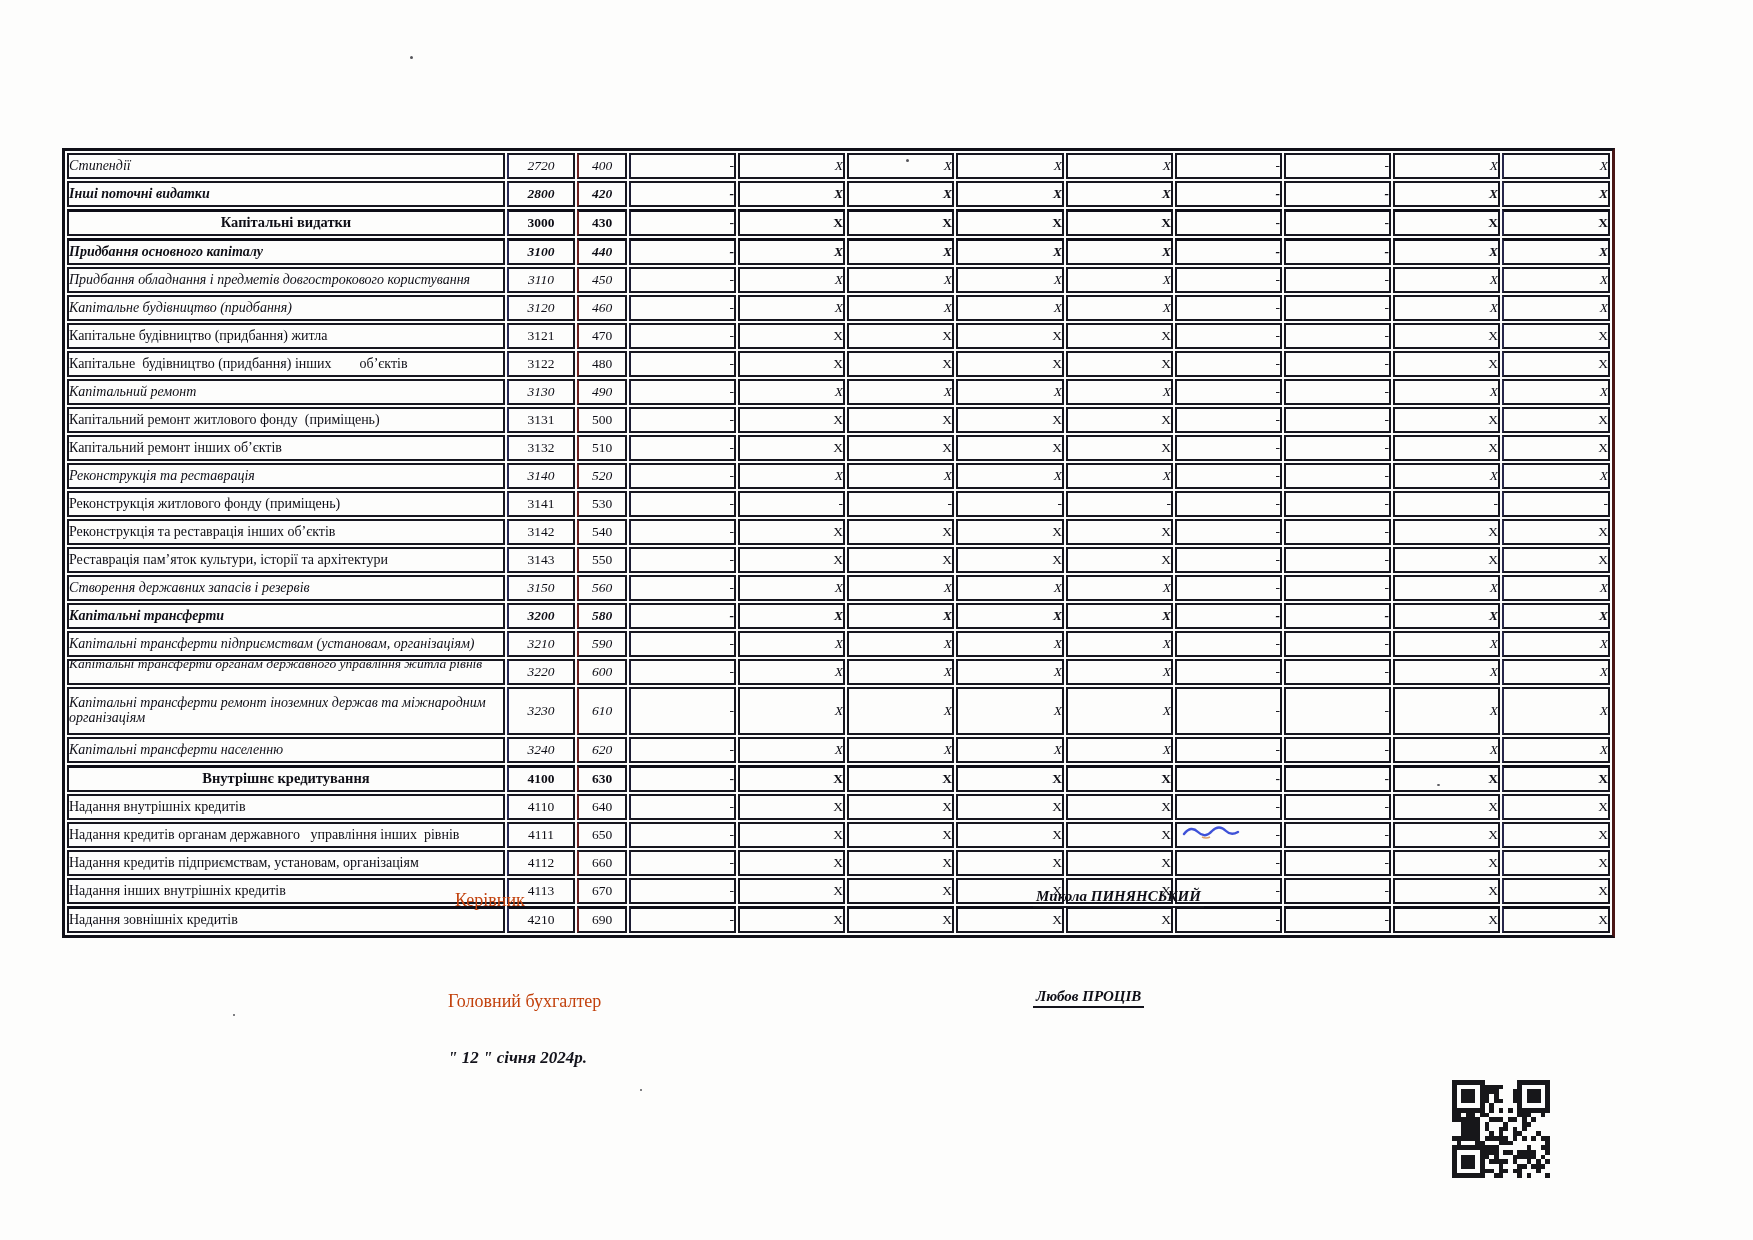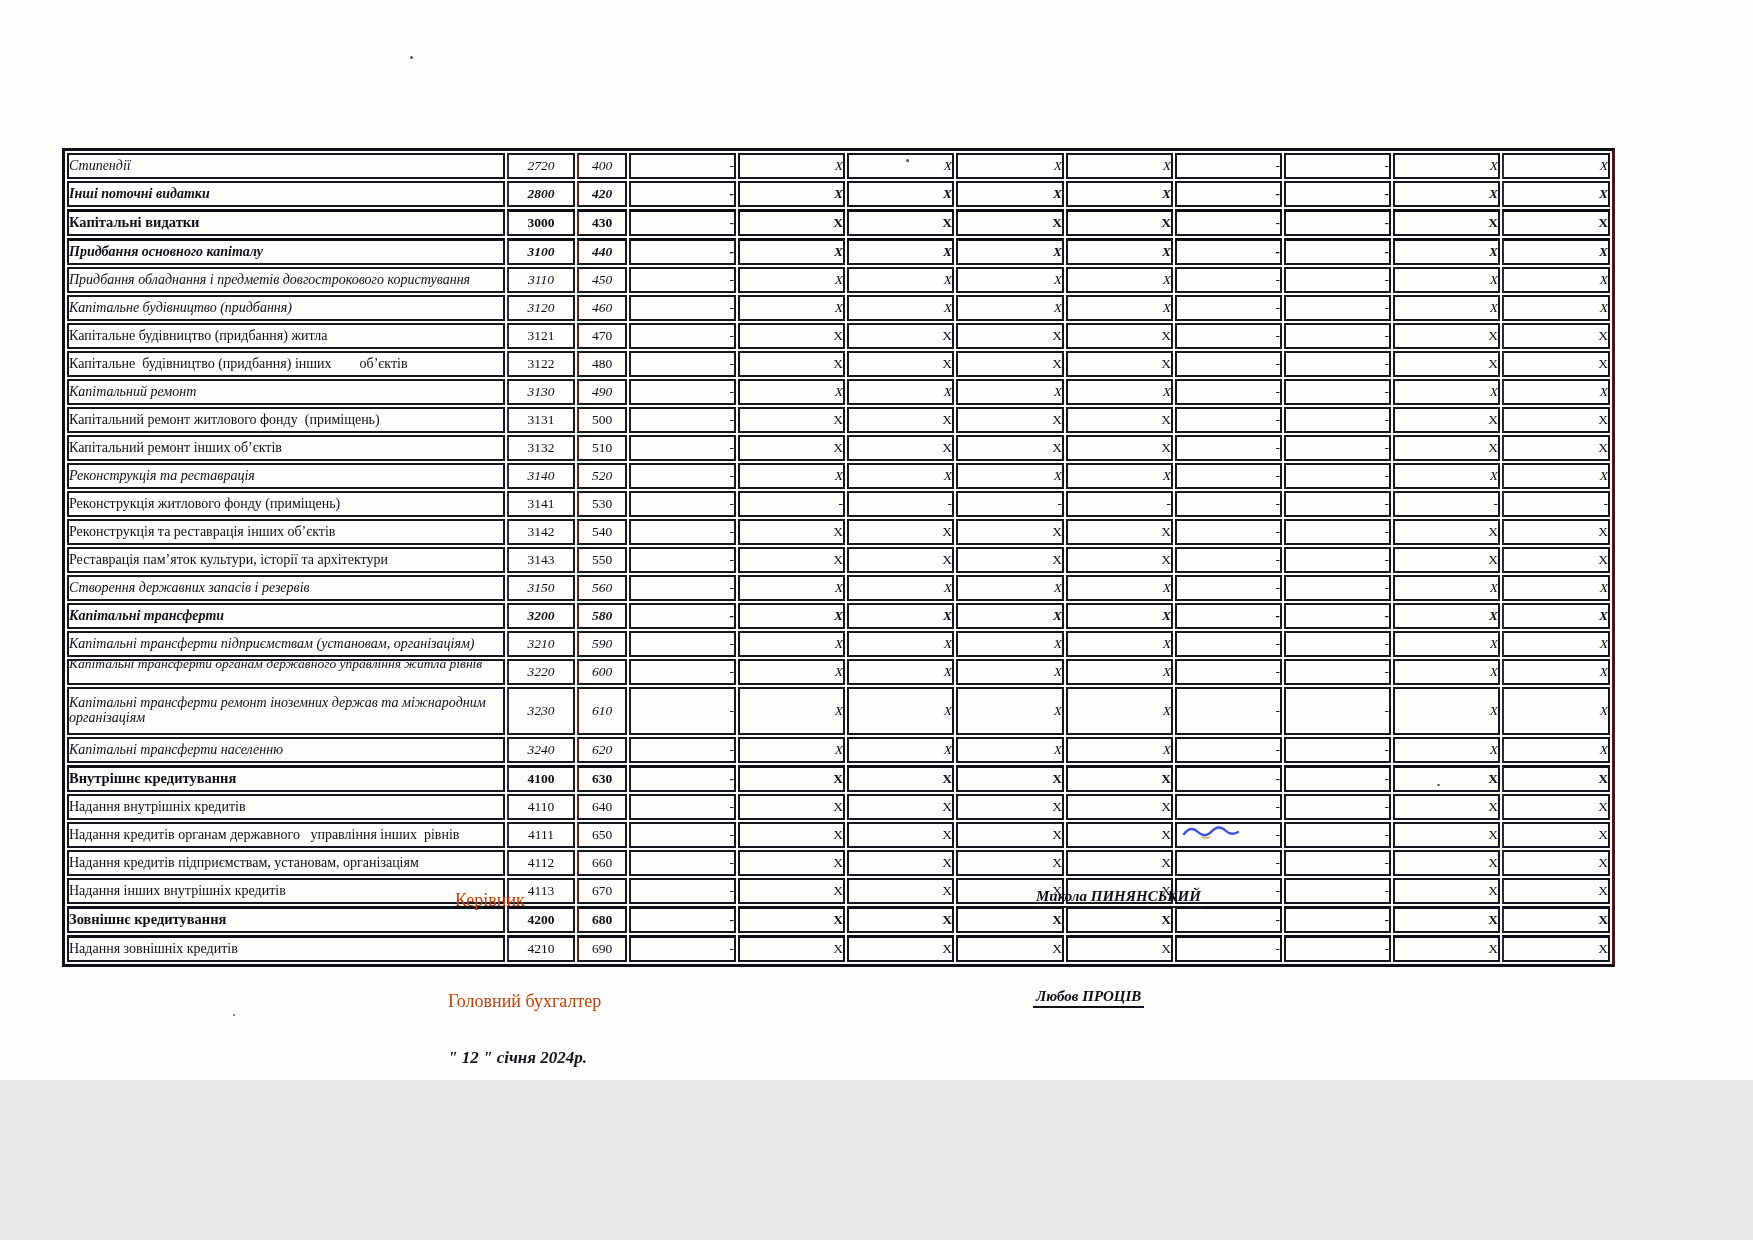--- a/index.html
+++ b/index.html
@@ -1,30 +1,30 @@
 <!DOCTYPE html>
 <html><head>
 <meta charset="utf-8">
 <style>
   html,body{margin:0;padding:0;background:#e8e8e8;}
-  .page{position:relative;width:1753px;height:1080px;background:#fdfdfc;overflow:hidden;
+  .page{position:relative;width:1753px;height:1240px;background:#fdfdfc;overflow:hidden;
         font-family:"Liberation Serif",serif;color:#0e0e16;}
   
   table.budget{position:absolute;left:62px;top:148px;width:1521px;
 e               border-collapse:collapse;table-layout:fixed;}
   table.budget{border:3px solid #101018;border-right-color:#4a1616;}
   table.budget td{border:2px solid #16161f;height:22px;padding:0;overflow:hidden;
                   vertical-align:middle;line-height:1.05;}
   td.c-name{padding:0 4px 0 6px;font-size:14px;text-align:left;white-space:pre-wrap;}
   td.c-code{text-align:center;font-size:13.5px;margin-left:28px;}
   td.c-val{text-align:right;font-size:13.5px;padding-right:6px;}
   tr.italic{font-style:italic;}
   tr.bold-italic{font-style:italic;font-weight:bold;}
   tr.header{font-weight:bold;}
-  tr.header td.c-name{text-align:left;font-style:normal;font-size:14.5px;}
+  tr.header td.c-name{text-align:center;font-style:normal;font-size:14.5px;}
   tr.tall td{height:44px;}
   tr.thick-top td{border-top:3px solid #0d0d16;}
   
   table.budget td:nth-child(2){border-left-color:#2a2a55;}
   table.budget td:nth-child(3){border-left-color:#6e2222;}
   table.budget td:nth-child(4){border-left-color:#1d1d33;}
   table.budget td:nth-child(12){border-left-color:#27274a;}
   
   td.clip{position:relative;overflow:hidden;}
   td.clip .clip-inner{display:block;position:relative;top:-9px;line-height:13px;font-size:13.5px;}
@@ -407,34 +407,20 @@
           <td class="c-val">X</td>
           <td class="c-val">-</td>
           <td class="c-val">-</td>
           <td class="c-val">X</td>
           <td class="c-val">X</td>
         </tr>
         <tr class="normal">
           <td class="c-name"><span>Надання інших внутрішніх кредитів</span></td>
           <td class="c-code">4113</td>
           <td class="c-code">670</td>
-          <td class="c-val">-</td>
-          <td class="c-val">X</td>
-          <td class="c-val">X</td>
-          <td class="c-val">X</td>
-          <td class="c-val">X</td>
-          <td class="c-val">-</td>
-          <td class="c-val">-</td>
-          <td class="c-val">X</td>
-          <td class="c-val">X</td>
-        </tr>
-        <tr class="header thick-top">
-          <td class="c-name"><span>Зовнішнє кредитування</span></td>
-          <td class="c-code">4200</td>
-          <td class="c-code">680</td>
           <td class="c-val">-</td>
           <td class="c-val">X</td>
           <td class="c-val">X</td>
           <td class="c-val">X</td>
           <td class="c-val">X</td>
           <td class="c-val">-</td>
           <td class="c-val">-</td>
           <td class="c-val">X</td>
           <td class="c-val">X</td>
         </tr>

